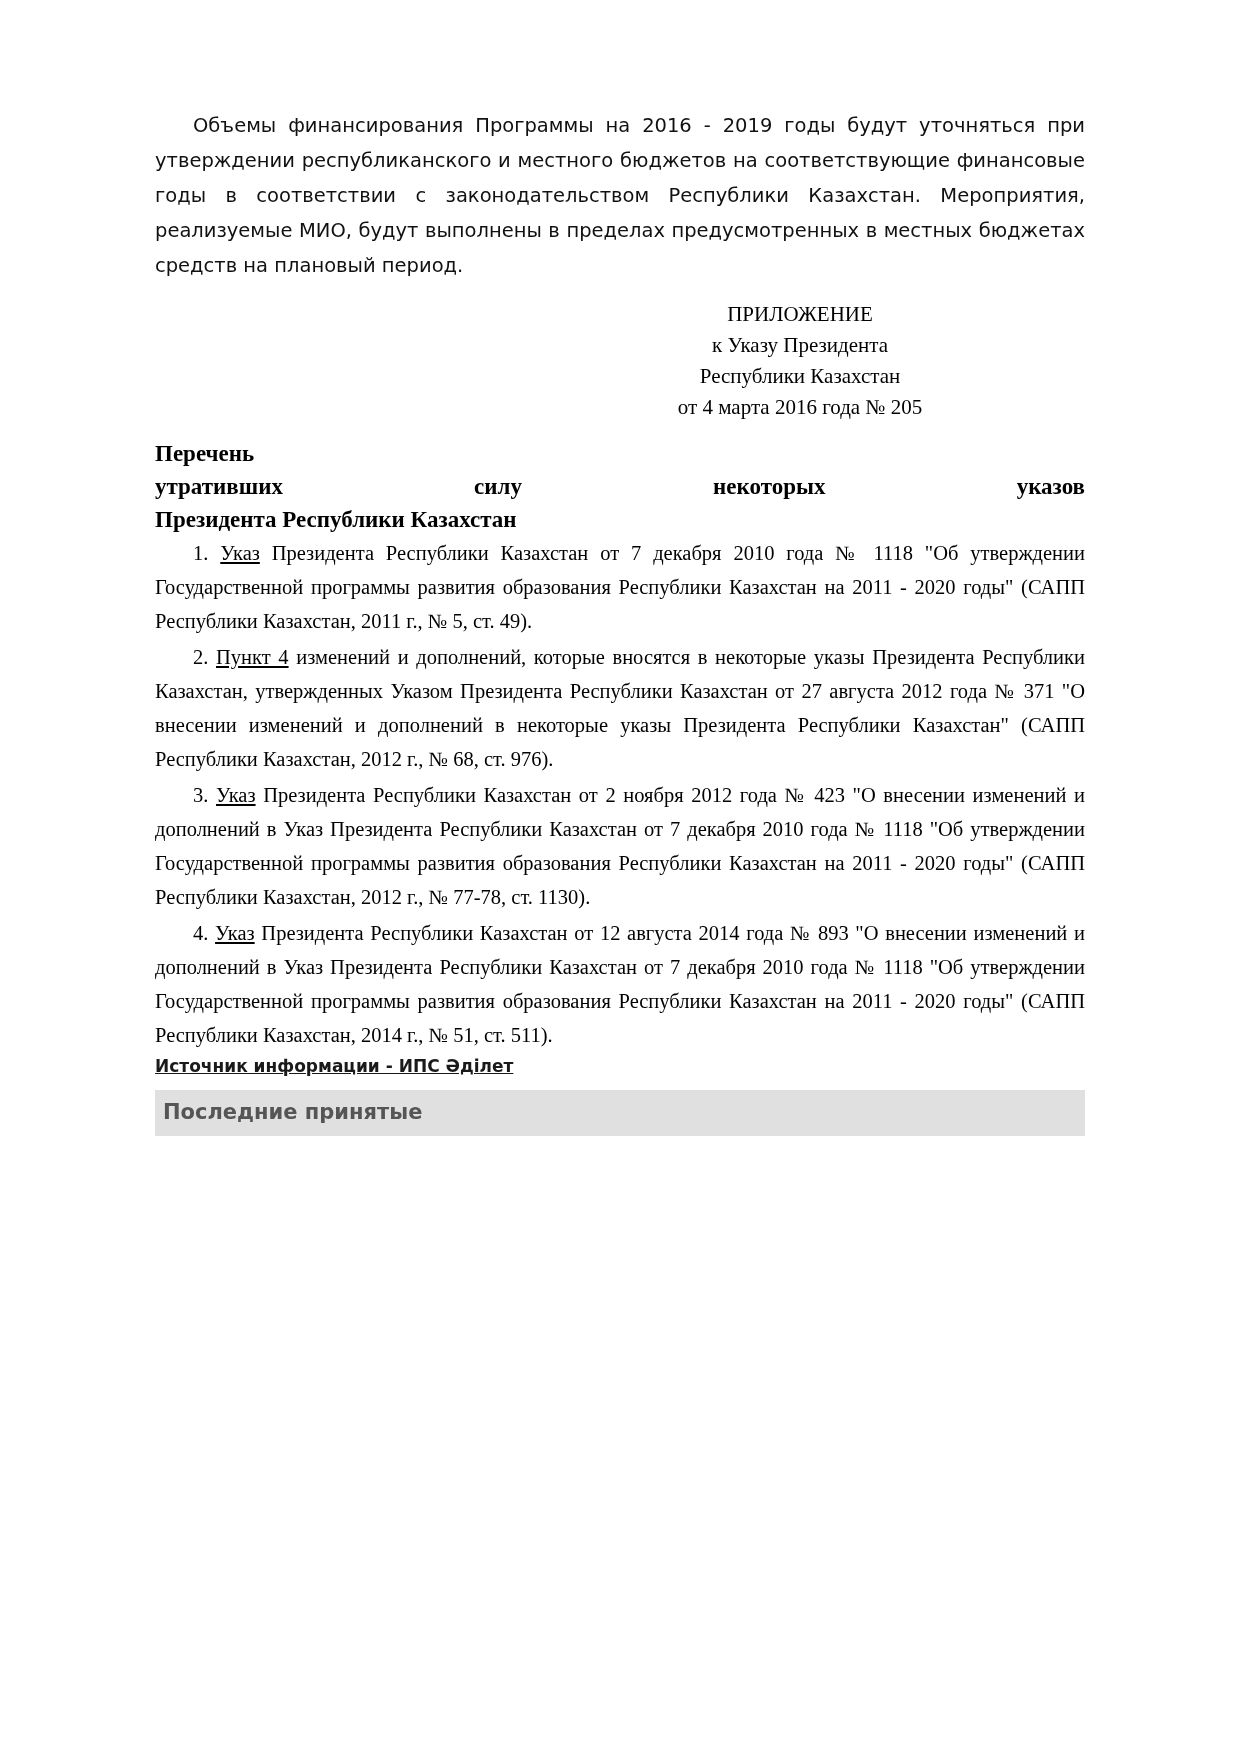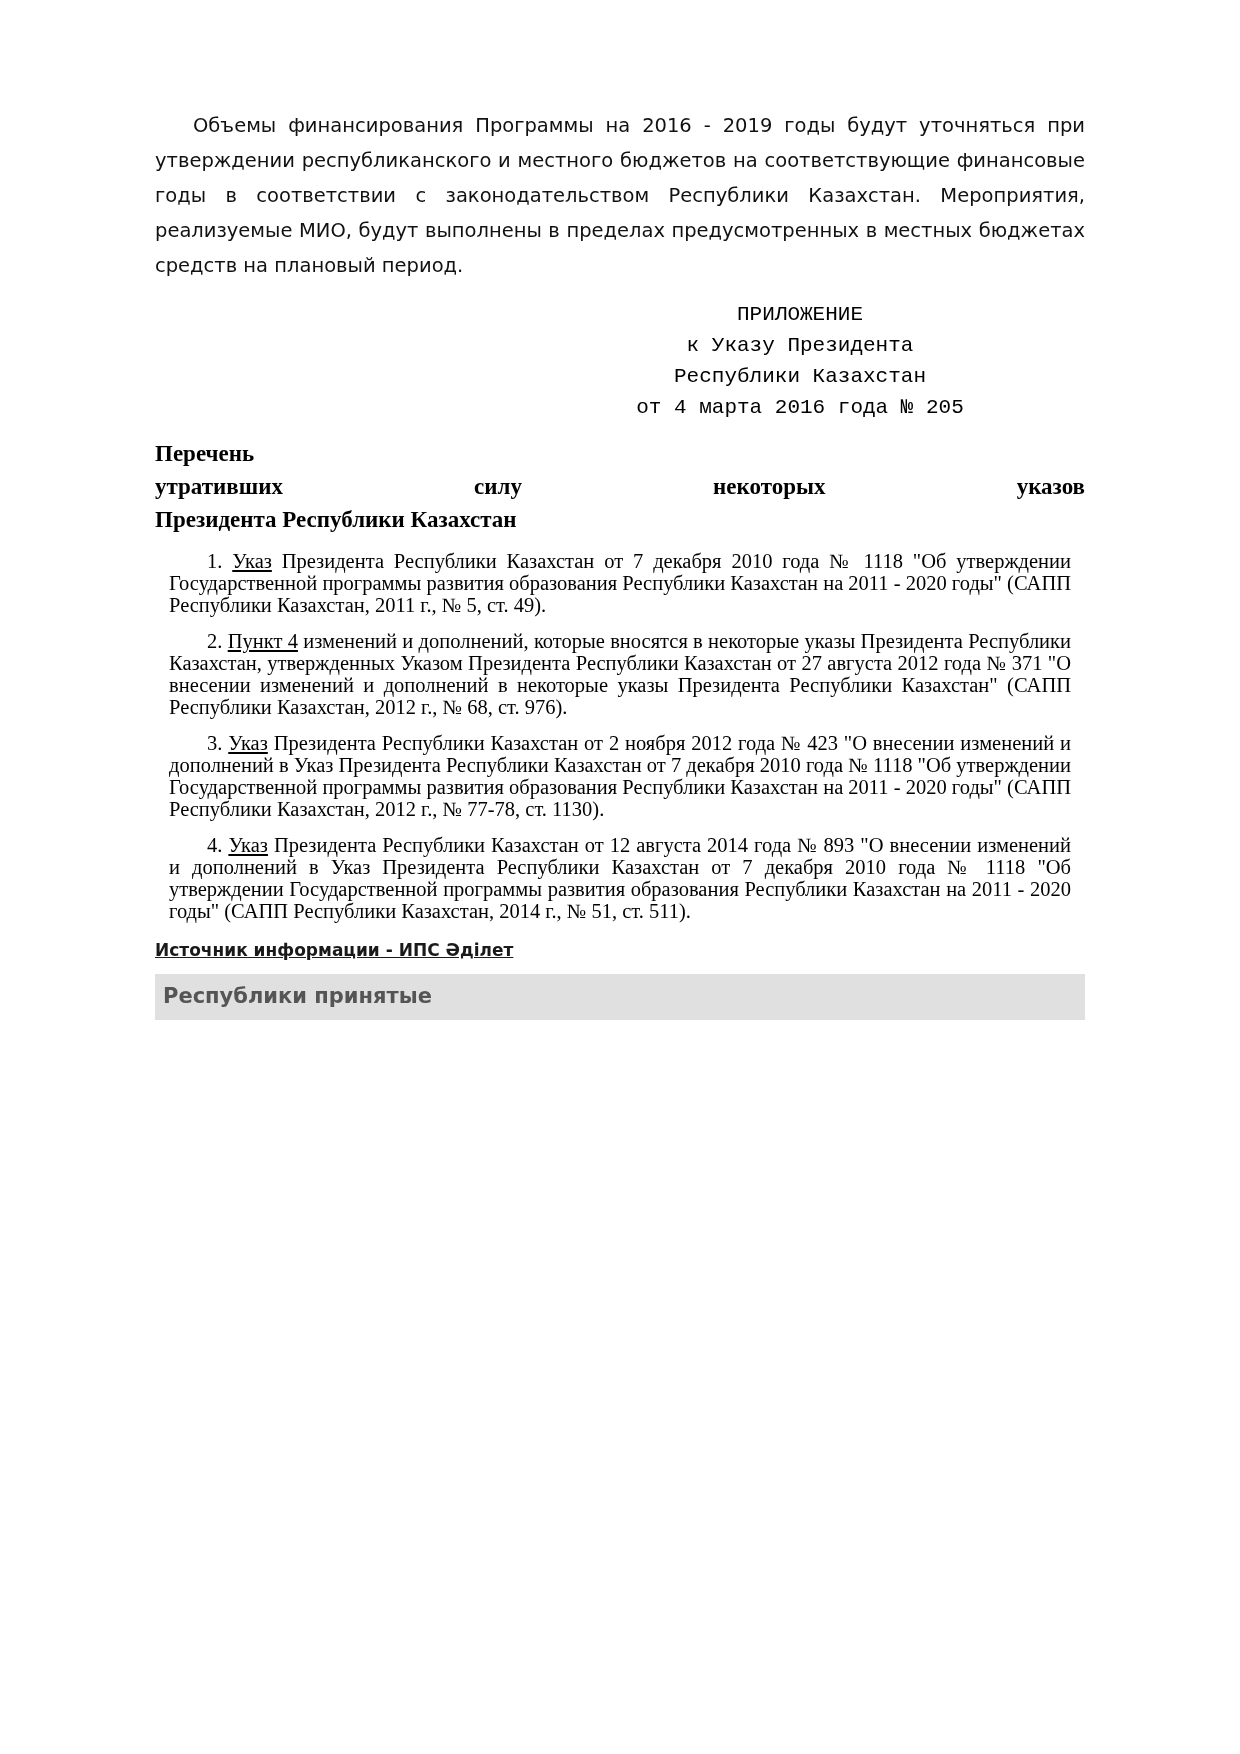--- a/index.html
+++ b/index.html
@@ -39,21 +39,20 @@
     font-size: 21px;
     line-height: 31px;
   }
   .appendix-inner {
     display: inline-block;
     text-align: center;
     margin-left: 360px;
   }
   .appendix-inner div {
     white-space: nowrap;
-    font-family: Liberation Mono, monospace;
   }
   .title {
     font-family: "Liberation Serif", serif;
     font-weight: bold;
     font-size: 23px;
     line-height: 33px;
     margin-top: 14px;
   }
   .title-line1 {
     text-align: left;
@@ -61,24 +60,24 @@
   .title-line2 {
     text-align: justify;
     text-align-last: justify;
   }
   .title-line3 {
     text-align: left;
   }
   .item {
     font-family: "Liberation Serif", serif;
     font-size: 20.5px;
-    line-height: 22px;
+    line-height: 34px;
     text-align: justify;
     text-indent: 38px;
-    margin: 14px;
+    margin: 0;
   }
   .item + .item {
     margin-top: 2px;
   }
   .u {
     text-decoration: underline;
   }
   .source {
     margin-top: 4px;
     font-family: "DejaVu Sans", sans-serif;
@@ -137,15 +136,15 @@
     <span class="u">Указ</span><span> Президента Республики Казахстан от 2 ноября 2012 года № 423 "О внесении изменений и дополнений в Указ Президента Республики Казахстан от 7 декабря 2010 года № 1118 "Об утверждении Государственной программы развития образования Республики Казахстан на 2011 - 2020 годы" (САПП Республики Казахстан, 2012 г., № 77-78, ст. 1130).</span>
   </p>
 
   <p class="item">
     <span>4.</span>
     <span class="u">Указ</span><span> Президента Республики Казахстан от 12 августа 2014 года № 893 "О внесении изменений и дополнений в Указ Президента Республики Казахстан от 7 декабря 2010 года № 1118 "Об утверждении Государственной программы развития образования Республики Казахстан на 2011 - 2020 годы" (САПП Республики Казахстан, 2014 г., № 51, ст. 511).</span>
   </p>
 
   <a class="source" href="#">Источник информации - ИПС Әділет</a>
 
-  <div class="latest-bar">Республики принятые</div>
+  <div class="latest-bar">Последние принятые</div>
 
 </div>
 
 </body></html>

